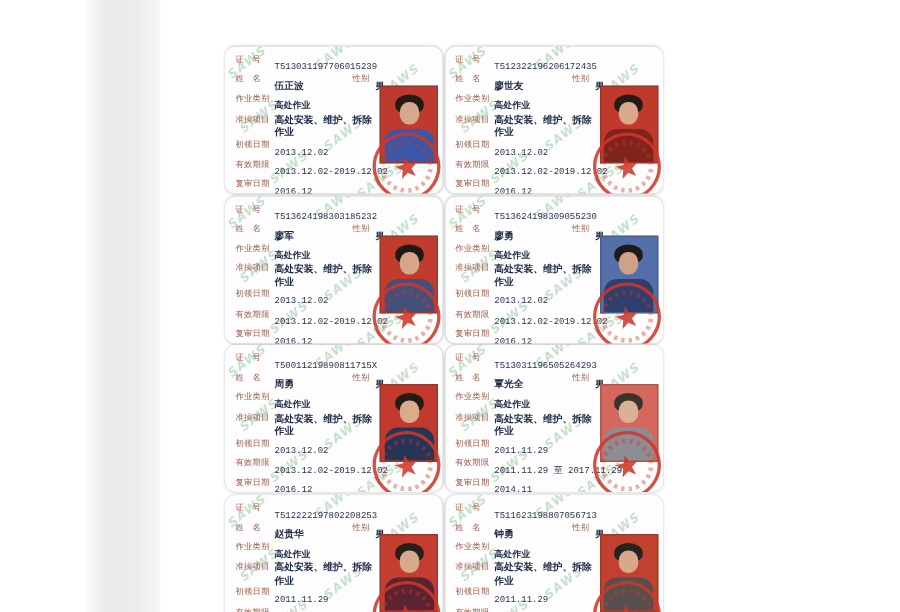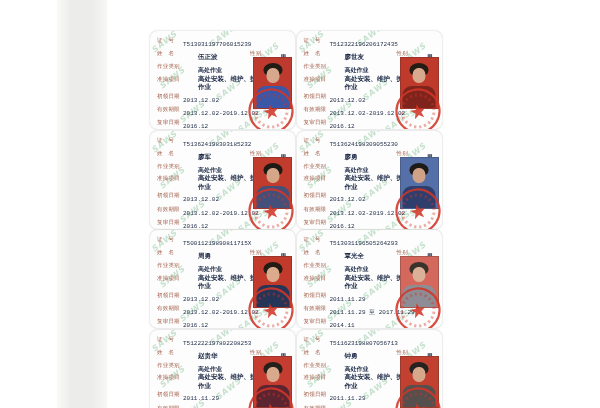--- a/index.html
+++ b/index.html
@@ -12,21 +12,21 @@
   .card { position:relative; background:#fcfdfc; border-radius:7px;
     box-shadow:0 0 2px rgba(60,70,60,.35); overflow:hidden; padding:5px 3px 0 7px; }
   .wm { position:absolute; inset:0; pointer-events:none; overflow:hidden; }
   .wm span { position:absolute; font-size:8px; font-weight:bold; font-style:italic;
     letter-spacing:1px; color:rgba(122,186,140,.42); white-space:nowrap; }
   .line { position:relative; line-height:9.2px; white-space:nowrap; }
   .lbl { display:inline-block; width:26px; font-size:5.5px; color:#a15a47;
     letter-spacing:.2px; vertical-align:top; }
   .val { font-size:6px; color:#28334f; }
   .num { font-family:"Liberation Mono","DejaVu Sans Mono",monospace; font-size:6px; letter-spacing:0; }
-  .bold { font-weight:bold; color:#1d2947;margin-left:15px; }
+  .bold { font-weight:bold; color:#1d2947; }
   .name-val { display:inline-block; width:42px; font-size:6.5px; }
   .gender-lbl { width:auto; margin-left:10px; margin-right:4px; }
   .items-line { white-space:normal; }
   .items-val { display:inline-block; width:66px; line-height:8.6px; vertical-align:top; font-size:6.5px; }
   .photo { position:absolute; top:26px; right:3px; width:39px; height:52px;
     border:1px solid rgba(40,40,40,.25); overflow:hidden; z-index:1; }
   .hair { position:absolute; top:5px; left:50%; transform:translateX(-50%);
     width:19px; height:13px; border-radius:50% 50% 42% 42%; }
   .face { position:absolute; top:10px; left:50%; transform:translateX(-50%);
     width:13px; height:15px; border-radius:46%; }

